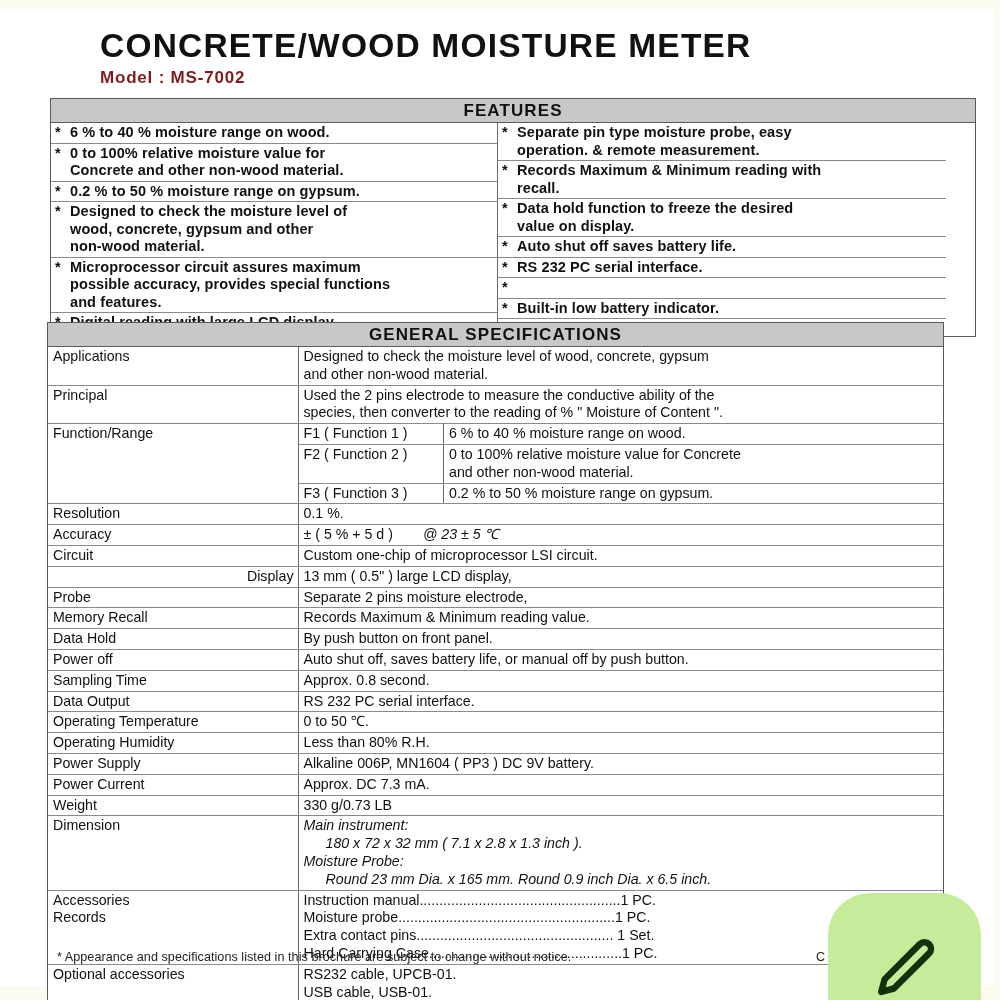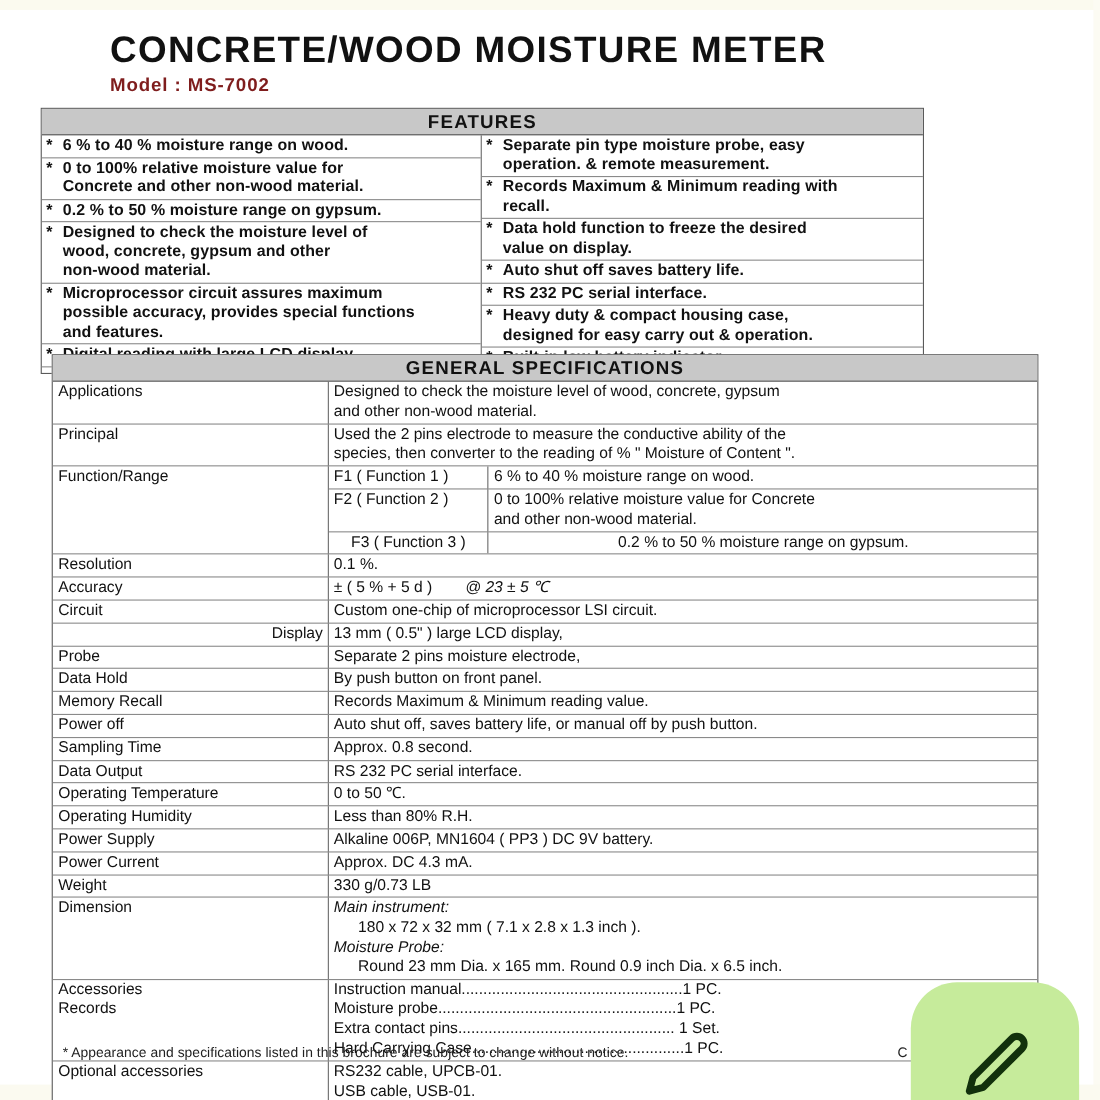--- a/index.html
+++ b/index.html
@@ -78,23 +78,23 @@
     font-size: 17px;
     font-weight: bold;
     letter-spacing: 1.1px;
     color: #111111;
     line-height: 23px;
     height: 24px;
   }
 
   
   #features-table {
-    left: 37px;
+    left: 50px;
     top: 98px;
-    width: 803px;
+    width: 926px;
   }
   #features-body {
     display: flex;
     align-items: stretch;
   }
   .feat-col {
     display: flex;
     flex-direction: column;
   }
   #feat-col-left  { width: 447px; border-right: 1.4px solid #6a6a6a; }
@@ -173,24 +173,24 @@
     border-bottom: 1.2px solid #8a8a8a;
     padding: 1px 4px 1px 5px;
   }
   .fn-key {
     width: 145px;
     border-right: 1.4px solid #6a6a6a;
     white-space: nowrap;
   }
   .fn-val { white-space: pre-line; }
   .fn-row:last-child .fn-key,
-  .fn-row:last-child .fn-val { border-bottom: none; text-align: center; }
+  .fn-row:last-child .fn-val { border-bottom: none; }
 
   .ital { font-style: italic; }
-  .indent { display: inline-block; padding-left: 22px; }
+  .indent { display: inline-block; padding-left: 22px; font-style: italic; }
   .acc-at { font-style: italic; padding-left: 30px; }
 
   
   #footer-note {
     position: absolute;
     left: 57px;
     top: 950px;
     font-size: 12.6px;
     color: #222222;
     letter-spacing: 0.05px;
@@ -289,22 +289,20 @@
           <div class="feat-row">
             <span class="feat-star">*</span>
             <span class="feat-text">Auto shut off saves battery life.</span>
           </div>
           <div class="feat-row">
             <span class="feat-star">*</span>
             <span class="feat-text">RS 232 PC serial interface.</span>
           </div>
           <div class="feat-row">
             <span class="feat-star">*</span>
-            <span class="feat-text">Heavy duty &amp; compact housing case,
-designed for easy carry out &amp; operation.</span>
           </div>
           <div class="feat-row">
             <span class="feat-star">*</span>
             <span class="feat-text">Built-in low battery indicator.</span>
           </div>
           <div class="feat-row feat-filler"></div>
         </div>
     </div>
   </div>
 
@@ -340,28 +338,28 @@
         </div>
         <div class="spec-row">
           <div class="spec-label" style="white-space: pre-line; text-align: right;">Display</div>
           <div class="spec-value">13 mm ( 0.5" ) large LCD display,</div>
         </div>
         <div class="spec-row">
           <div class="spec-label" style="white-space: pre-line;">Probe</div>
           <div class="spec-value">Separate 2 pins moisture electrode,</div>
         </div>
         <div class="spec-row">
+          <div class="spec-label" style="white-space: pre-line;">Memory Recall</div>
+          <div class="spec-value">Records Maximum &amp; Minimum reading value.</div>
+        </div>
+        <div class="spec-row">
           <div class="spec-label" style="white-space: pre-line;">Data Hold</div>
           <div class="spec-value">By push button on front panel.</div>
         </div>
         <div class="spec-row">
-          <div class="spec-label" style="white-space: pre-line;">Memory Recall</div>
-          <div class="spec-value">Records Maximum &amp; Minimum reading value.</div>
-        </div>
-        <div class="spec-row">
           <div class="spec-label" style="white-space: pre-line;">Power off</div>
           <div class="spec-value">Auto shut off, saves battery life, or manual off by push button.</div>
         </div>
         <div class="spec-row">
           <div class="spec-label" style="white-space: pre-line;">Sampling Time</div>
           <div class="spec-value">Approx. 0.8 second.</div>
         </div>
         <div class="spec-row">
           <div class="spec-label" style="white-space: pre-line;">Data Output</div>
           <div class="spec-value">RS 232 PC serial interface.</div>
@@ -373,21 +371,21 @@
         <div class="spec-row">
           <div class="spec-label" style="white-space: pre-line;">Operating  Humidity</div>
           <div class="spec-value">Less than 80%  R.H.</div>
         </div>
         <div class="spec-row">
           <div class="spec-label" style="white-space: pre-line;">Power Supply</div>
           <div class="spec-value">Alkaline 006P, MN1604 ( PP3 ) DC 9V battery.</div>
         </div>
         <div class="spec-row">
           <div class="spec-label" style="white-space: pre-line;">Power Current</div>
-          <div class="spec-value">Approx. DC 4.3 mA.</div>
+          <div class="spec-value">Approx. DC 7.3 mA.</div>
         </div>
         <div class="spec-row">
           <div class="spec-label" style="white-space: pre-line;">Weight</div>
           <div class="spec-value">330 g/0.73 LB</div>
         </div>
         <div class="spec-row">
           <div class="spec-label" style="white-space: pre-line;">Dimension</div>
           <div class="spec-value"><div><span class="ital">Main instrument:</span></div><div><span class="indent">180 x 72 x 32 mm ( 7.1 x 2.8 x 1.3 inch ).</span></div><div><span class="ital">Moisture Probe:</span></div><div><span class="indent">Round 23 mm Dia. x 165 mm.    Round 0.9 inch Dia. x 6.5 inch.</span></div></div>
         </div>
         <div class="spec-row">

